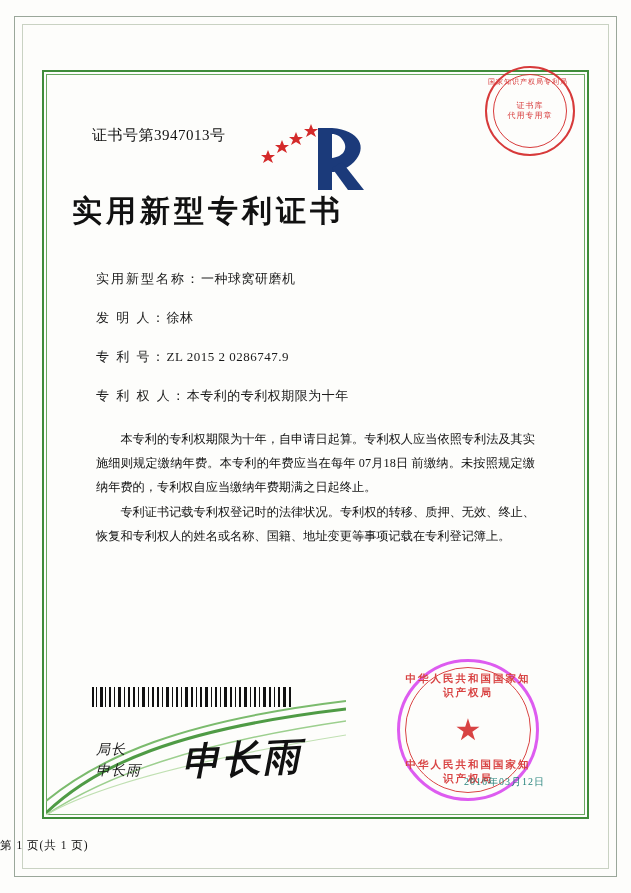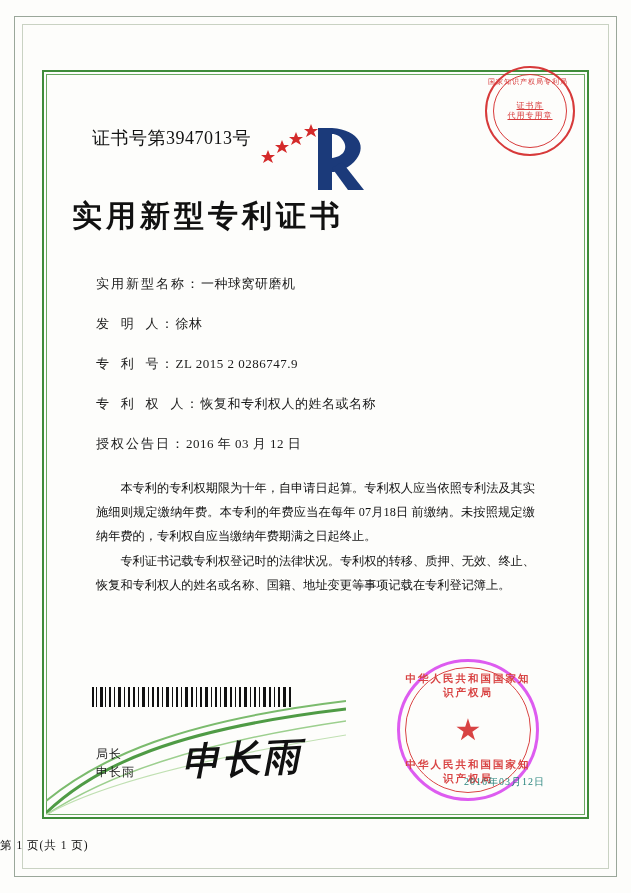--- a/index.html
+++ b/index.html
@@ -88,21 +88,21 @@
     position: absolute;
     left: 46px;
     top: 74px;
     right: 46px;
     bottom: 78px;
     padding: 18px 26px 0 26px;
     box-sizing: border-box;
   }
 
   .cert-no {
-    font-size: 18px;
+    font-size: 15px;
     letter-spacing: .5px;
     margin-left: 20px;
     margin-top: 34px;
     color: #111;
   }
 
   
   .logo {
     position: absolute;
     left: 50%;
@@ -126,21 +126,20 @@
     margin: 40px 0 0 24px;
     font-size: 13px;
     line-height: 1;
   }
   .field {
     margin-bottom: 26px;
     white-space: nowrap;
   }
   .field .label {
     letter-spacing: 2px;
-    font-family: Liberation Mono, monospace;
   }
   .field .value {
     letter-spacing: .5px;
   }
 
   .paras {
     margin: 18px 24px 0 24px;
     font-size: 12.2px;
     line-height: 1.95;
     text-align: justify;
@@ -156,23 +155,24 @@
     left: 92px;
     bottom: 186px;
     width: 200px;
     height: 20px;
   }
 
   .sign-block {
     position: absolute;
     left: 96px;
     bottom: 112px;
-    font-size: 12px;
+    font-size: 14px;
     line-height: 1.5;
     letter-spacing: 1px;
+    font-style: italic;
   }
 
   .signature {
     position: absolute;
     left: 182px;
     bottom: 108px;
     font-size: 38px;
     font-family: "Liberation Serif", serif;
     font-style: italic;
     font-weight: bold;
@@ -200,21 +200,20 @@
     border-radius: 50%;
   }
   .seal-top .seal-center {
     position: absolute;
     left: 0; right: 0; top: 50%;
     transform: translateY(-50%);
     text-align: center;
     font-size: 8px;
     line-height: 1.25;
     letter-spacing: 1px;
-    text-decoration: underline;
   }
   .seal-top .seal-arc {
     position: absolute;
     left: 0; right: 4px; top: 9px;
     text-align: center;
     font-size: 7px;
     letter-spacing: 1px;
   }
 
   .seal-main {
@@ -329,24 +328,21 @@
       <div class="field">
         <span class="label">实用新型名称：</span><span class="value">一种球窝研磨机</span>
       </div>
       <div class="field">
         <span class="label">发  明  人：</span><span class="value">徐林</span>
       </div>
       <div class="field">
         <span class="label">专  利  号：</span><span class="value">ZL 2015 2 0286747.9</span>
       </div>
       <div class="field">
-        <span class="label">专 利 权 人：</span><span class="value">恢复和专利权人的姓名或名称</span>
-      </div>
-      <div class="field">
-        <span class="label">授权公告日：</span><span class="value">2016 年 03 月 12 日</span>
+        <span class="label">专 利 权 人：</span><span class="value">本专利的专利权期限为十年</span>
       </div>
     </div>
 
     <div class="paras">
       <p>本专利的专利权期限为十年，自申请日起算。专利权人应当依照专利法及其实施细则规定缴纳年费。本专利的年费应当在每年 07月18日 前缴纳。未按照规定缴纳年费的，专利权自应当缴纳年费期满之日起终止。</p>
       <p>专利证书记载专利权登记时的法律状况。专利权的转移、质押、无效、终止、恢复和专利权人的姓名或名称、国籍、地址变更等事项记载在专利登记簿上。</p>
     </div>
   </div>
 
   <div class="barcode">

